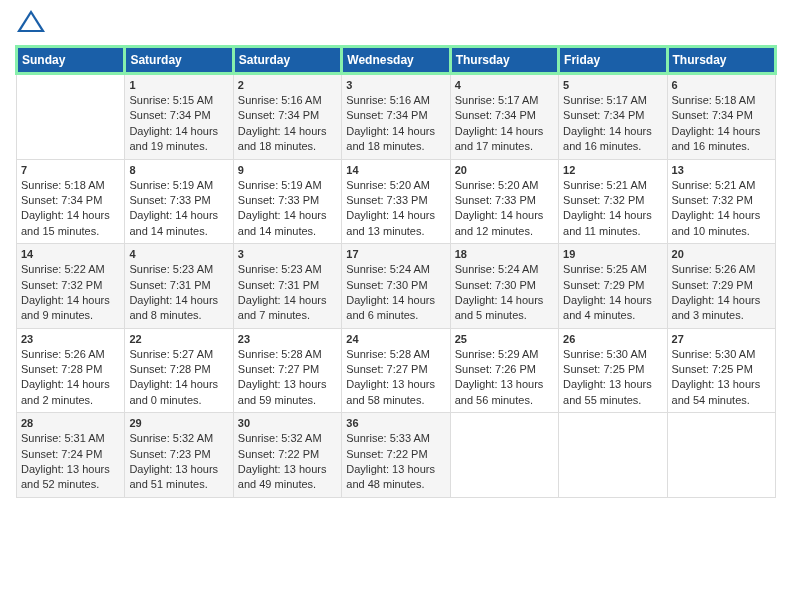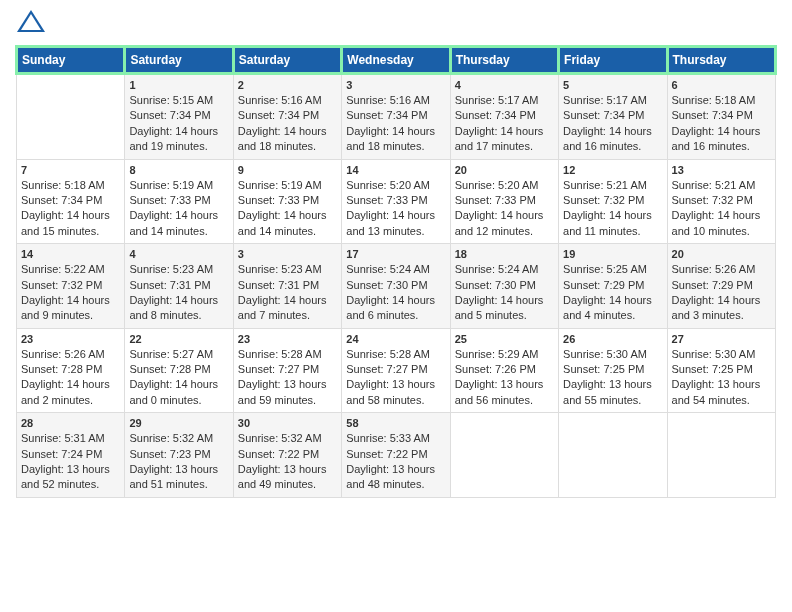--- a/index.html
+++ b/index.html
@@ -259,21 +259,21 @@
           </td>
           <td>
             <span class="day-number">29</span>
             <div class="day-info">Sunrise: 5:32 AM<br>Sunset: 7:23 PM<br>Daylight: 13 hours<br>and 51 minutes.</div>
           </td>
           <td>
             <span class="day-number">30</span>
             <div class="day-info">Sunrise: 5:32 AM<br>Sunset: 7:22 PM<br>Daylight: 13 hours<br>and 49 minutes.</div>
           </td>
           <td>
-            <span class="day-number">58</span>
+            <span class="day-number">36</span>
             <div class="day-info">Sunrise: 5:33 AM<br>Sunset: 7:22 PM<br>Daylight: 13 hours<br>and 48 minutes.</div>
           </td>
           <td class="empty-cell"></td>
           <td class="empty-cell"></td>
           <td class="empty-cell"></td>
         </tr>
       </tbody>
   </table>
 </div>
 

